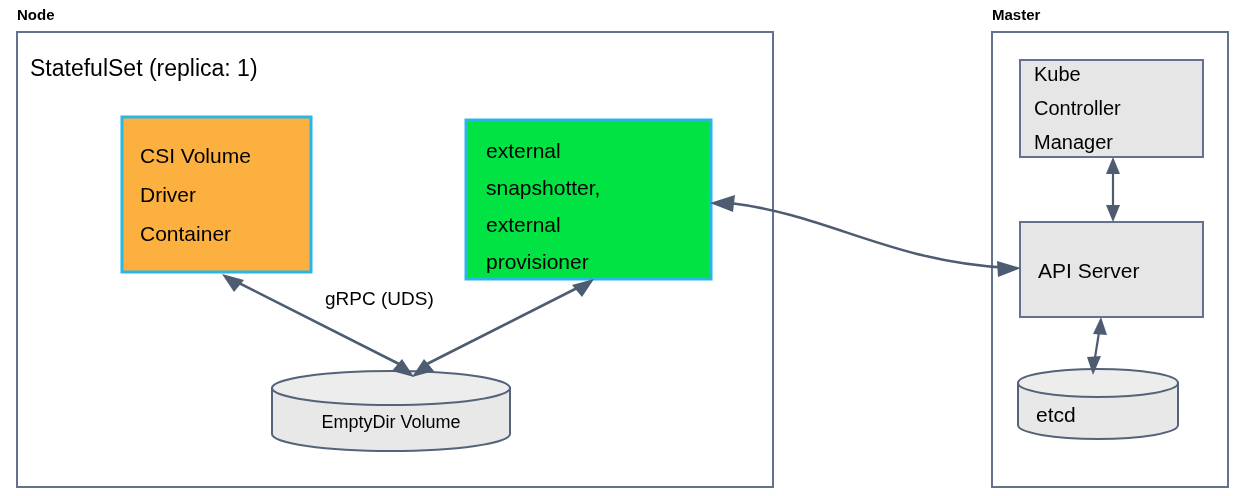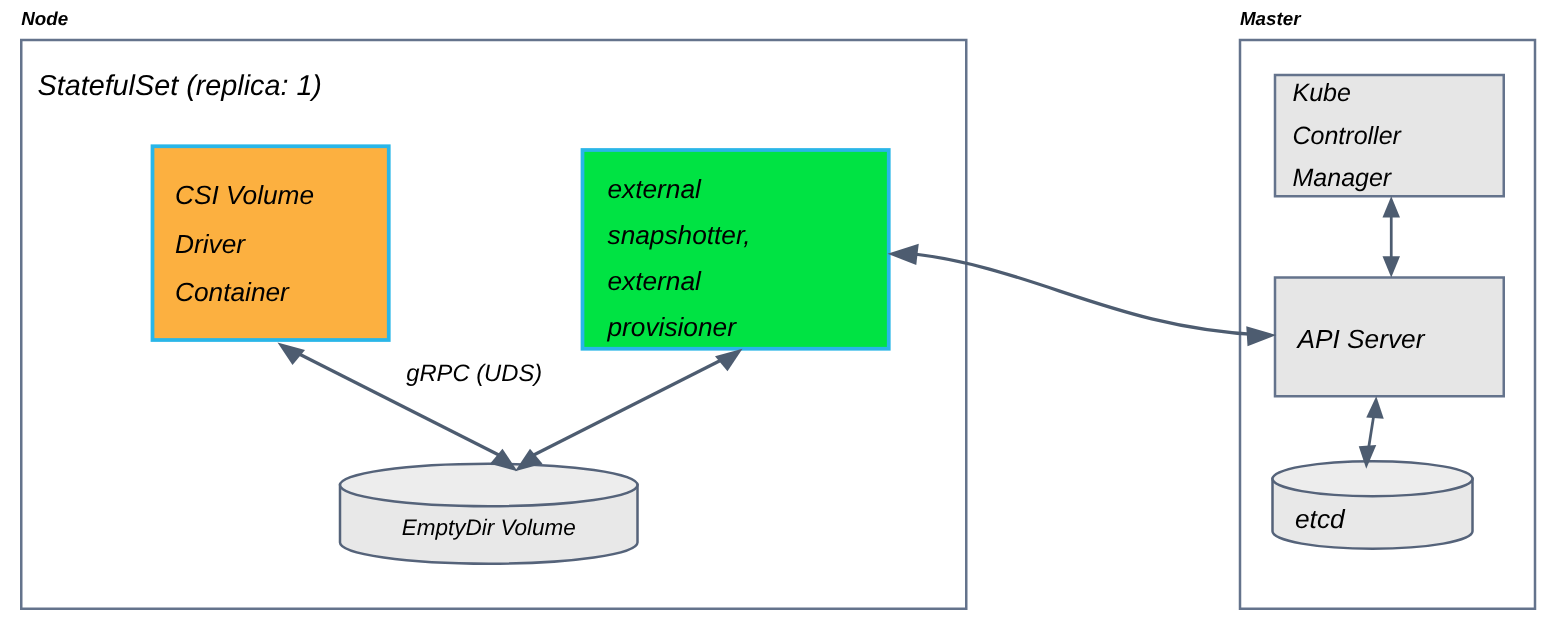--- a/index.html
+++ b/index.html
@@ -12,21 +12,20 @@
     width: 1250px;
     height: 496px;
     font-family: "Liberation Sans", sans-serif;
     overflow: hidden;
     position: relative;
   }
   #diagram-root {
     position: relative;
     width: 1250px;
     height: 474px;
-    font-style: italic;
   }
   svg.diagram-canvas {
     position: absolute;
     top: 0;
     left: 0;
     width: 1250px;
     height: 496px;
     display: block;
   }
   .zone-label {

